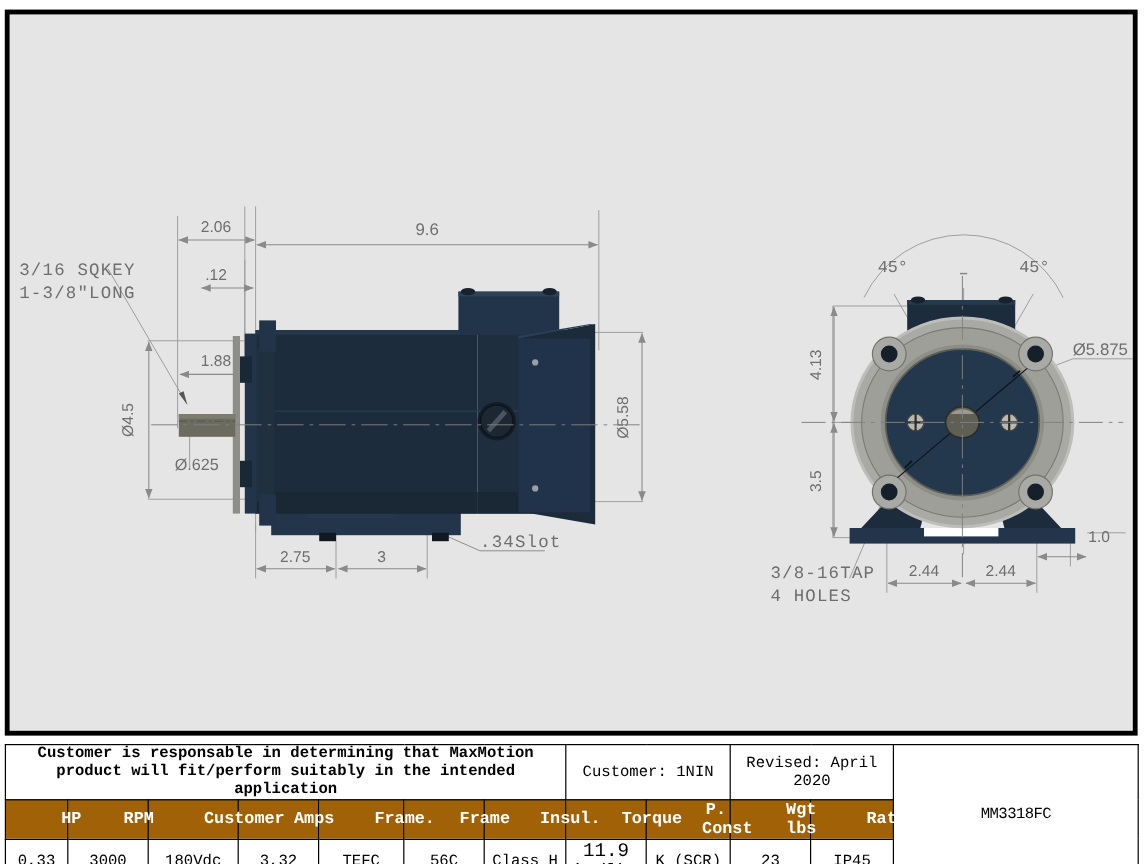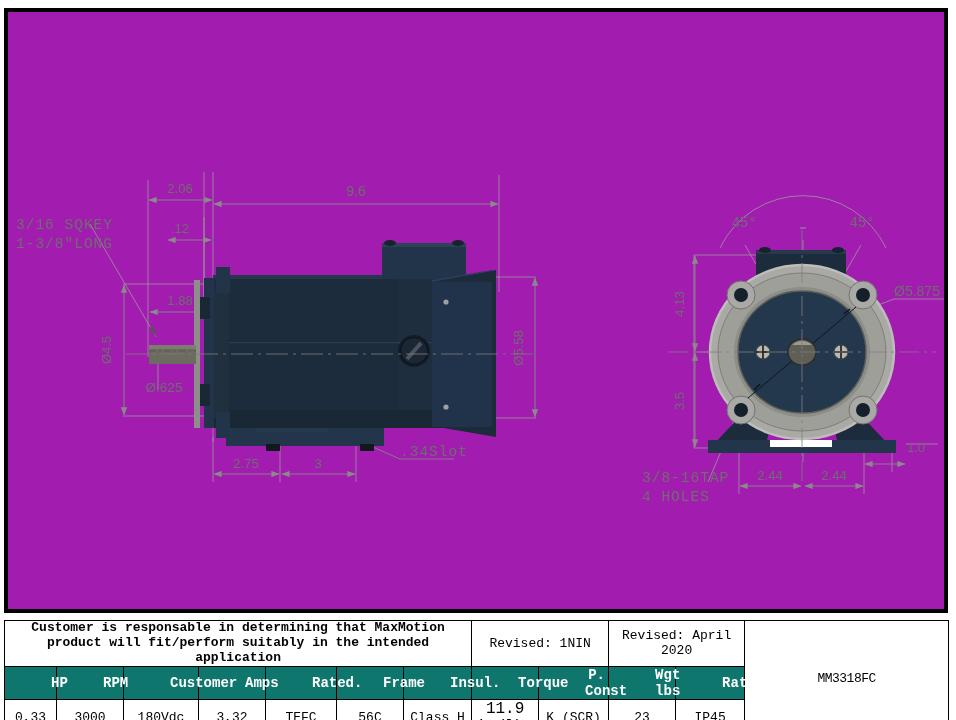--- a/index.html
+++ b/index.html
@@ -2,29 +2,29 @@
 <html><head>
 <meta charset="utf-8">
 <style>
   html,body{margin:0;padding:0;background:#fff;}
   body{width:956px;height:720px;overflow:hidden;
        font-family:"Liberation Sans",sans-serif;color:#000;}
   #root{position:relative;width:956px;height:720px;}
 
   
   #frame{position:absolute;left:4px;top:8px;width:944px;height:605px;
-         border:4px solid #000;box-sizing:border-box;background:#a21caf;text-align:center;}
+         border:4px solid #000;box-sizing:border-box;background:#e5e5e5;text-align:center;}
   #canvas{position:absolute;left:0;top:0;width:936px;height:597px;}
 
   
   #tablewrap{position:absolute;left:4px;top:620px;width:944px;height:96px;}
   table.spec{border-collapse:collapse;table-layout:fixed;width:944px;font-family:Liberation Mono, monospace;}
   table.spec td{border:1px solid #000;text-align:center;vertical-align:middle;
                 font-size:13px;padding:0;height:30px;background:#fff;color:#000;}
-  tr.hdr td{background:#0f766e;color:#fff;font-weight:bold;font-size:14px;height:31px;padding-left:46px;}
+  tr.hdr td{background:#a16207;color:#fff;font-weight:bold;font-size:14px;height:31px;padding-left:46px;}
   td.note{font-size:8.5px;line-height:1.15;padding:2px 3px;font-weight:600;}
   td.ver{font-size:12.5px;}
   td.model{font-size:30px;font-weight:400;letter-spacing:-.5px;
            border-left:1px solid #000;background:#fff;color:#000;}
 </style>
 </head>
 <body>
 
 <div id="root">
 
@@ -291,30 +291,30 @@
         <col style="width:68px">
           <col style="width:67px">
           <col style="width:70px">
         <col style="width:67px">
           <col style="width:69px">
           <col style="width:204px">
       </colgroup>
       <tbody>
           <tr>
         <td class="note" colspan="7">Customer is responsable in determining that MaxMotion product will fit/perform suitably in the intended application</td>
-        <td class="ver" colspan="2">Revised: 1NIN</td>
+        <td class="ver" colspan="2">Customer: 1NIN</td>
         <td class="ver" colspan="2">Revised: April 2020</td>
         <td class="model" rowspan="3">MM3318FC</td>
       </tr>
       <tr class="hdr">
         <td>HP</td>
         <td>RPM</td>
         <td>Customer</td>
         <td>Amps</td>
-        <td>Rated.</td>
+        <td>Frame.</td>
         <td>Frame</td>
         <td>Insul.</td>
         <td>Torque</td>
         <td>P. Const</td>
         <td>Wgt lbs</td>
         <td>Rated</td>
       </tr>
       <tr>
         <td>0,33</td>
         <td>3000</td>

